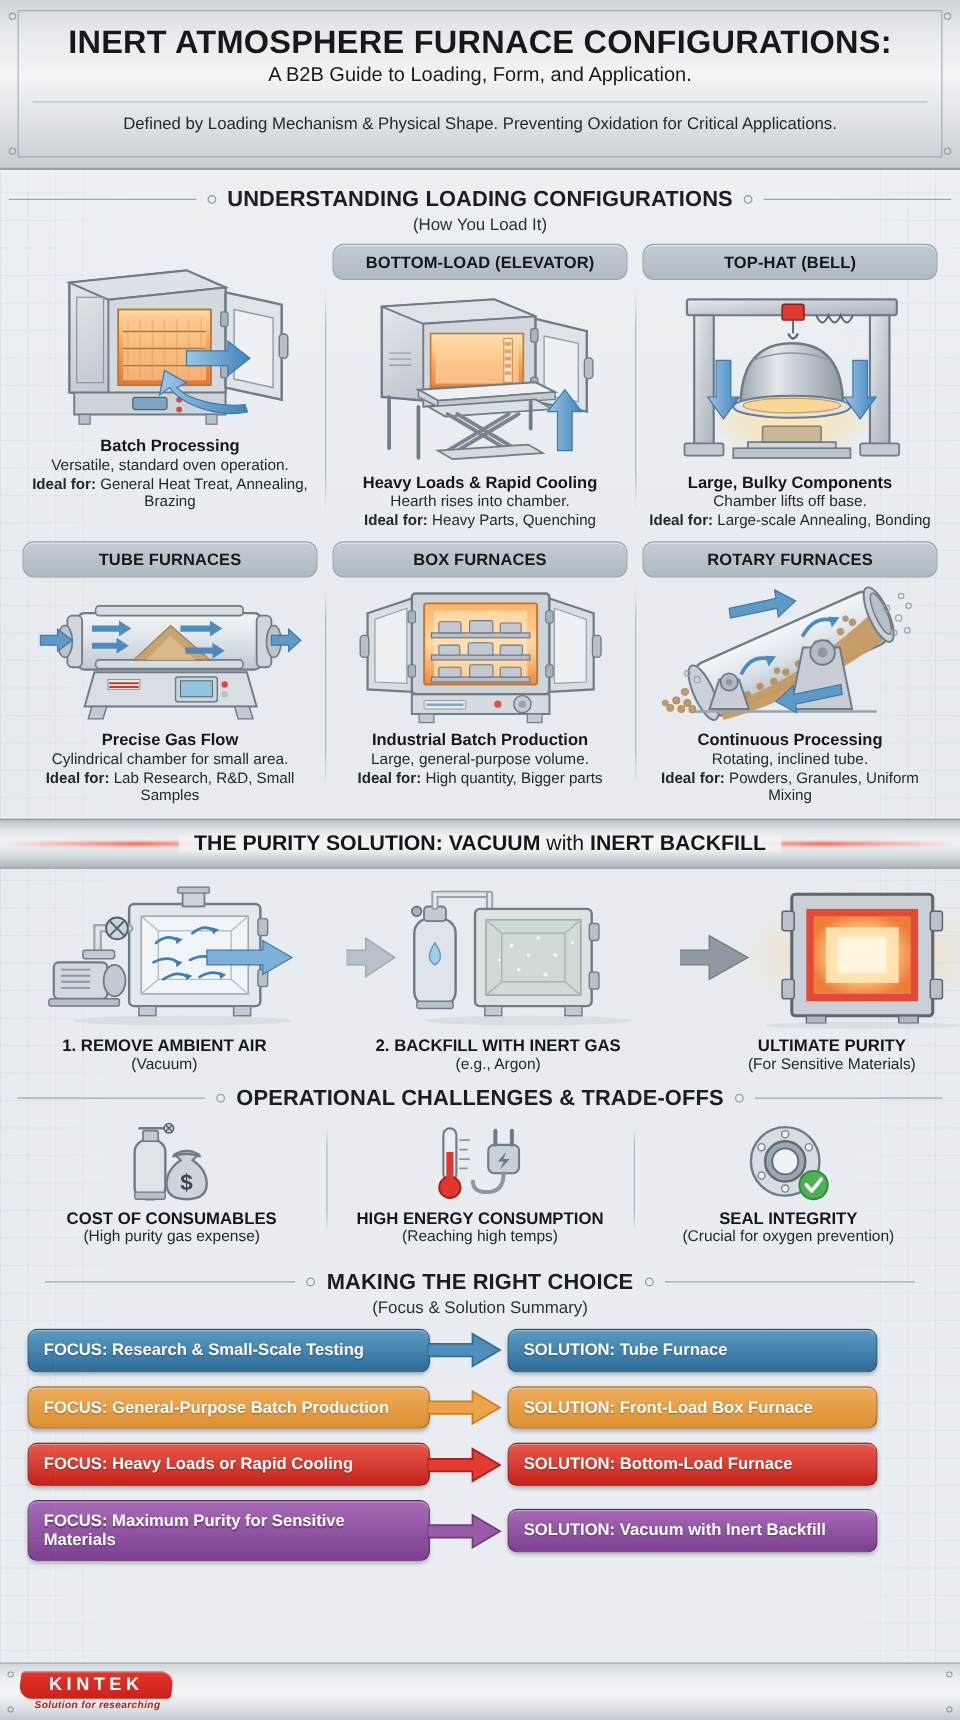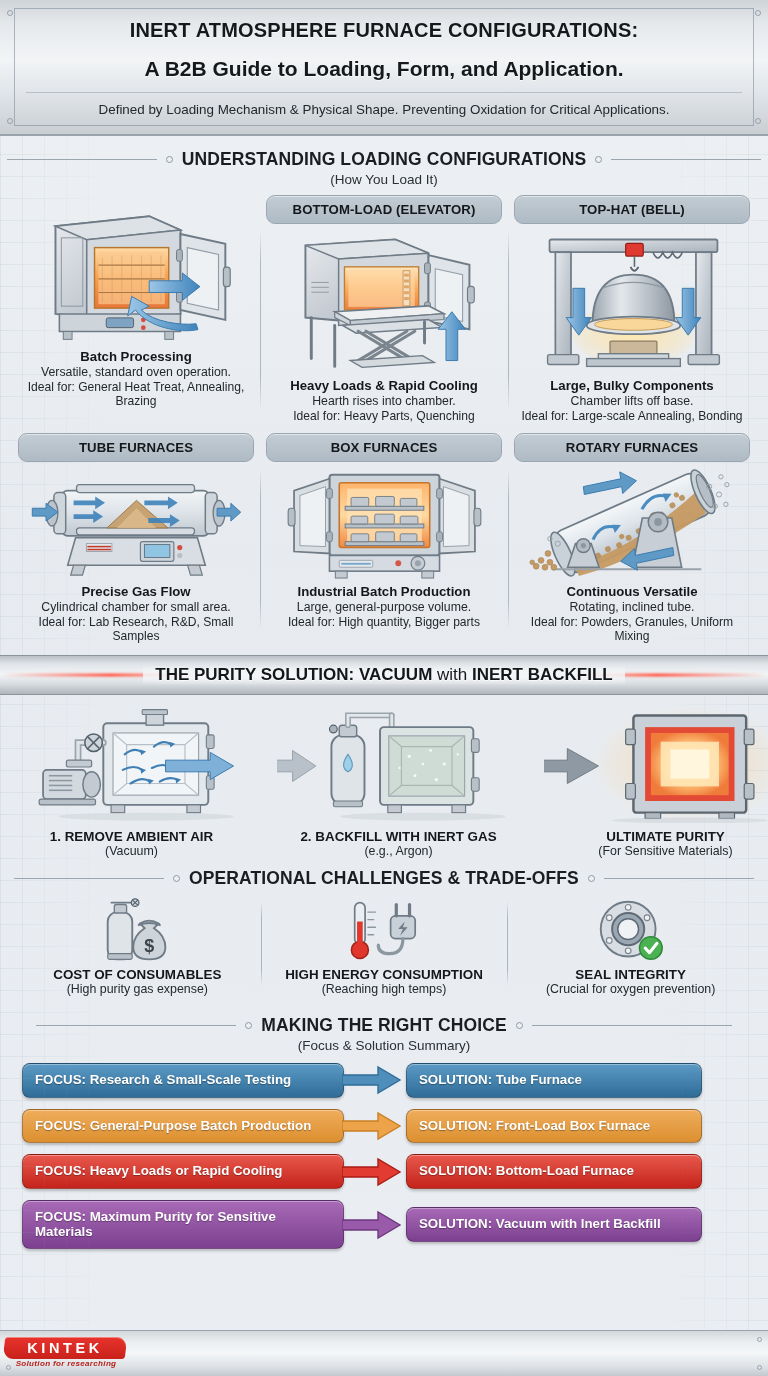--- a/index.html
+++ b/index.html
@@ -42,27 +42,27 @@
   .header:before {
     content:"";
     position:absolute; inset:8px 14px;
     border:1px solid rgba(120,135,150,.55);
     pointer-events:none;
   }
   .h-dot { position:absolute; width:6px;height:6px;border:1px solid #98a2ab;border-radius:50%; }
   .h-dot.tl{left:7px;top:10px}.h-dot.tr{right:7px;top:10px}
   .h-dot.bl{left:7px;bottom:10px}.h-dot.br{right:7px;bottom:10px}
   h1.title {
-    font-size: 20px; font-weight: 800; letter-spacing: .2px;
+    font-size: 26px; font-weight: 800; letter-spacing: .2px;
     color: #16191c; line-height: 1.05; margin-top: 6px;
     text-shadow: 0 1px 0 rgba(255,255,255,.6);
   }
   h2.subtitle {
-    font-size: 21px; font-weight: 700; color:#16191c;
-    margin-top: 16px; text-shadow: 0 1px 0 rgba(255,255,255,.6);
+    font-size: 16px; font-weight: 400; color:#16191c;
+    margin-top: 5px; text-shadow: 0 1px 0 rgba(255,255,255,.6);
   }
   .tagline {
     margin-top: 11px; padding-top: 9px;
     font-size: 13.4px; color:#23282d; font-weight:500;
     border-top: 1px solid rgba(140,152,164,.5);
   }
 
   
   .sec-head { text-align:center; padding: 13px 0 2px; }
   .sec-head .line-wrap {
@@ -111,21 +111,21 @@
     text-align:center; font-size:13.2px; font-weight:800; color:#15181b;
     padding: 6px 4px; letter-spacing:.1px;
     box-shadow: inset 0 1px 0 rgba(255,255,255,.5);
   }
   .art { height: 150px; display:flex; align-items:center; justify-content:center; margin-top:2px;}
   .art.small { height: 118px; }
   .cap { text-align:center; margin-top:2px; }
   .cap .t { font-size:13.2px; font-weight:800; color:#15181b; }
   .cap .d { font-size:12.3px; color:#23282d; margin-top:1px;}
   .cap .i { font-size:12.1px; color:#23282d; margin-top:1px;}
-  .cap .i b { font-weight:400; }
+  .cap .i b { font-weight:700; }
 
   
   .flow { display:grid; grid-template-columns: 1fr 1fr 1fr; padding: 8px 10px 2px; align-items:start;gap:24px;}
   .flowcell { text-align:center; position:relative;}
   .flow-art { height: 118px; display:flex; align-items:center; justify-content:center; position:relative;}
   .flow-lbl { font-size:13.4px; font-weight:800; color:#15181b; margin-top:4px; }
   .flow-sub { font-size:12.4px; color:#23282d; }
 
   
   .chal { display:grid; grid-template-columns:1fr 1fr 1fr; padding: 4px 14px 6px; }
@@ -151,21 +151,21 @@
   }
   .cfocus { width: 322px; }
   .csol { width: 296px; margin-left: 6px; }
   .arrow-svg { width: 60px; height: 30px; display:block; margin: 0 -2px; }
 
   
   .footer {
     position:absolute; left:0; right:0; bottom:0; height:46px;
     background: linear-gradient(180deg,#d2d7db 0%,#eceff1 25%,#f4f6f7 50%,#dde1e5 80%,#c2c8cd 100%);
     border-top:1px solid #9aa3ab;
-    display:flex; align-items:center; padding: 0 4px; gap: 14px;
+    display:flex; align-items:center; padding: 0 16px; gap: 14px;
   }
   .f-dot{position:absolute;width:5px;height:5px;border:1px solid #9aa4ad;border-radius:50%;}
   .f-dot.a{left:6px;top:6px}.f-dot.b{right:6px;top:6px}
   .f-dot.c{left:6px;bottom:6px}.f-dot.d{right:6px;bottom:6px}
   .logo {
     position:relative; width:126px; height:34px; flex:0 0 auto;
   }
   .logo .plate{
     position:absolute; left:0; top:0; width:122px; height:22px;
     background: linear-gradient(180deg,#e8332c,#c9211b);
@@ -598,21 +598,21 @@
             <circle cx="192" cy="42" r="2.4"></circle>
               <circle cx="203" cy="40" r="2.2"></circle>
               <circle cx="198" cy="12" r="2.2"></circle>
           </g>
 
           <path d="M58 22 L96 14 L95 7 L112 16 L98 29 L97 22 L59 30 Z" fill="#5f9ac6" stroke="#3a7aae" stroke-width="1"></path>
           <path d="M150 92 L112 100 L113 107 L96 98 L110 85 L111 92 L149 84 Z" fill="#5f9ac6" stroke="#3a7aae" stroke-width="1"></path>
         </svg>
       </div>
       <div class="cap">
-        <div class="t">Continuous Versatile</div>
+        <div class="t">Continuous Processing</div>
         <div class="d">Rotating, inclined tube.</div>
         <div class="i"><b>Ideal for:</b> <span>Powders, Granules, Uniform Mixing</span></div>
       </div>
     </div>
   </div>
 
   <div class="band">
     <span class="glow-l"></span>
     <span class="glow-r"></span>
     <h3><span>THE PURITY SOLUTION: VACUUM</span><span class="lt"> with </span><span>INERT BACKFILL</span></h3>

